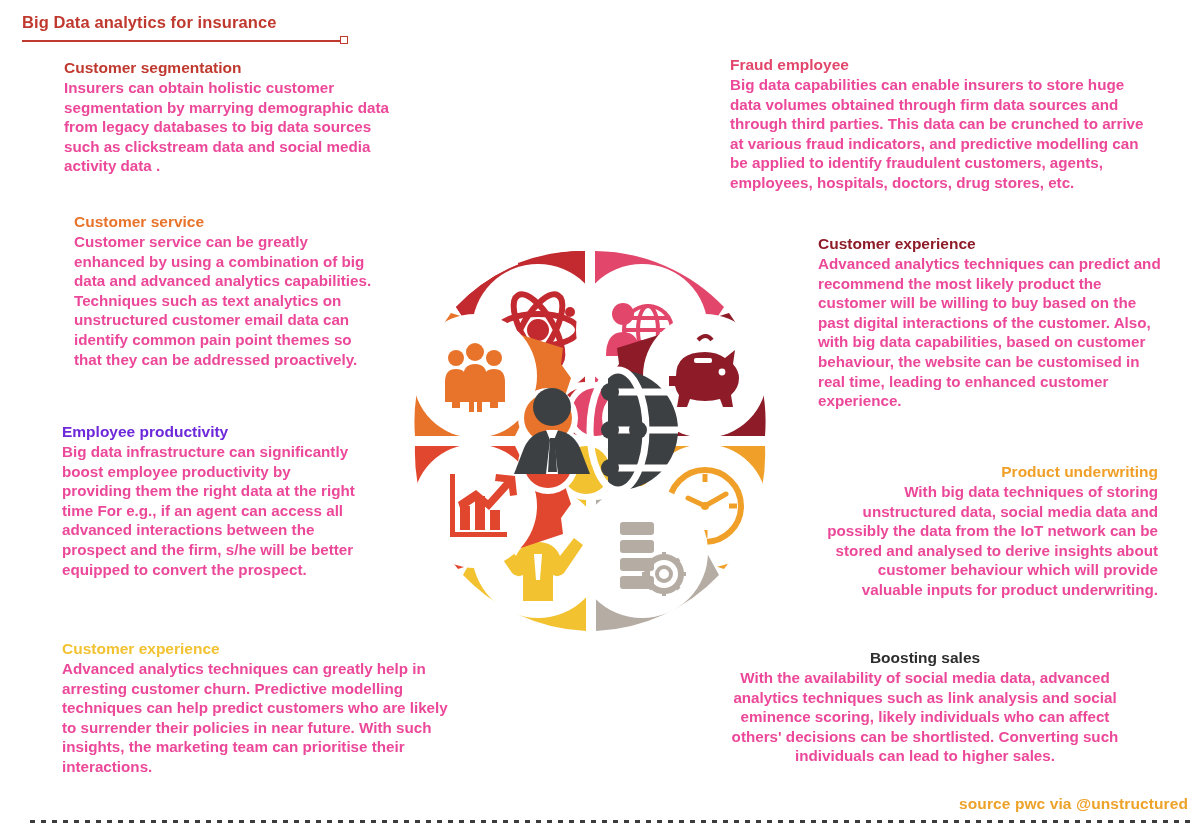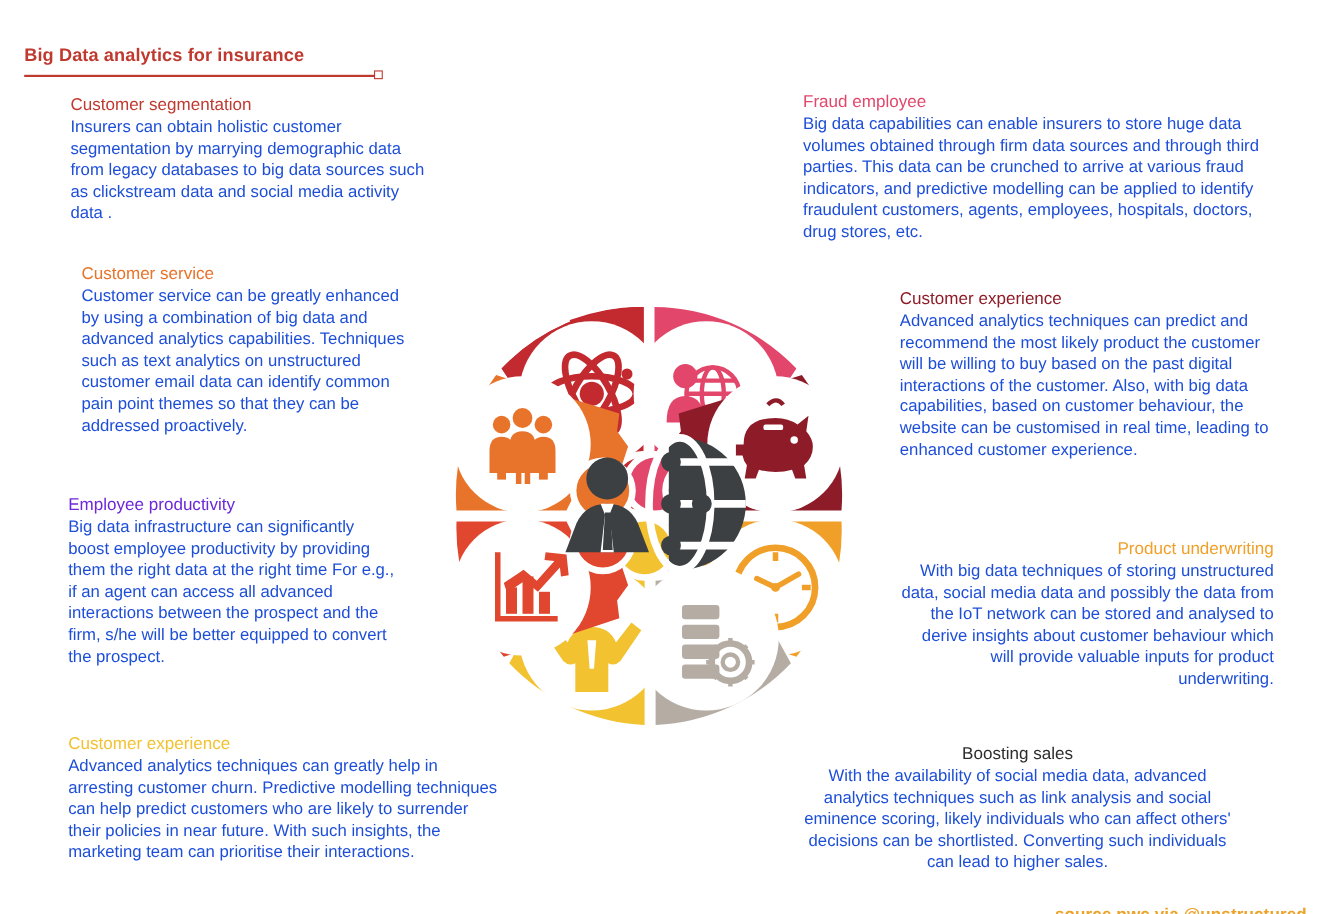--- a/index.html
+++ b/index.html
@@ -3,47 +3,47 @@
 <meta charset="utf-8">
 <title>Big Data analytics for insurance</title>
 <style>
   * { box-sizing: border-box; margin: 0; padding: 0; }
   html, body {
     width: 1200px; height: 831px;
     background: #ffffff;
     font-family: "Liberation Sans", sans-serif;
     overflow: hidden;
   }
-  #page { position: relative; width: 1200px; height: 595px; background:#fff;margin-top:28px; }
+  #page { position: relative; width: 1200px; height: 595px; background:#fff; }
 
   
   .title-wrap { position:absolute; left:22px; top:12px; width:330px; }
   .title-text {
     font-size: 16.5px; font-weight: bold; color:#c0392f;
     letter-spacing: .1px; line-height: 20px; white-space: nowrap;
   }
   .title-rule { position:relative; margin-top:4px; height:10px; }
   .title-rule .bar {
     position:absolute; left:0; top:4px; width:322px; height:1.6px;
     background:#c0392f;
   }
   .title-rule .knob {
     position:absolute; left:318px; top:0px; width:8px; height:8px;
     border:1.6px solid #c0392f; background:#fff;
   }
 
   
   .block { position:absolute; }
   .blk-head {
-    font-size: 15.5px; font-weight: normal; line-height: 19px;
+    font-size: 15.5px; font-weight: bold; line-height: 19px;
     margin-bottom: 1px;
   }
   .blk-body {
-    font-size: 15.2px; color:#1d4ed8; line-height: 19.6px;
-    font-weight: 400;
+    font-size: 15.2px; color:#ec4899; line-height: 19.6px;
+    font-weight: 700;
   }
 
   
   #b-segmentation { left:64px;  top:58px;  width:330px; }
   #b-service      { left:74px;  top:212px; width:300px; }
   #b-employee     { left:62px;  top:422px; width:300px; }
   #b-retention    { left:62px;  top:639px; width:392px; }
   
   #b-fraud        { left:730px; top:55px;  width:420px; }
   #b-experience   { left:818px; top:234px; width:350px; }

